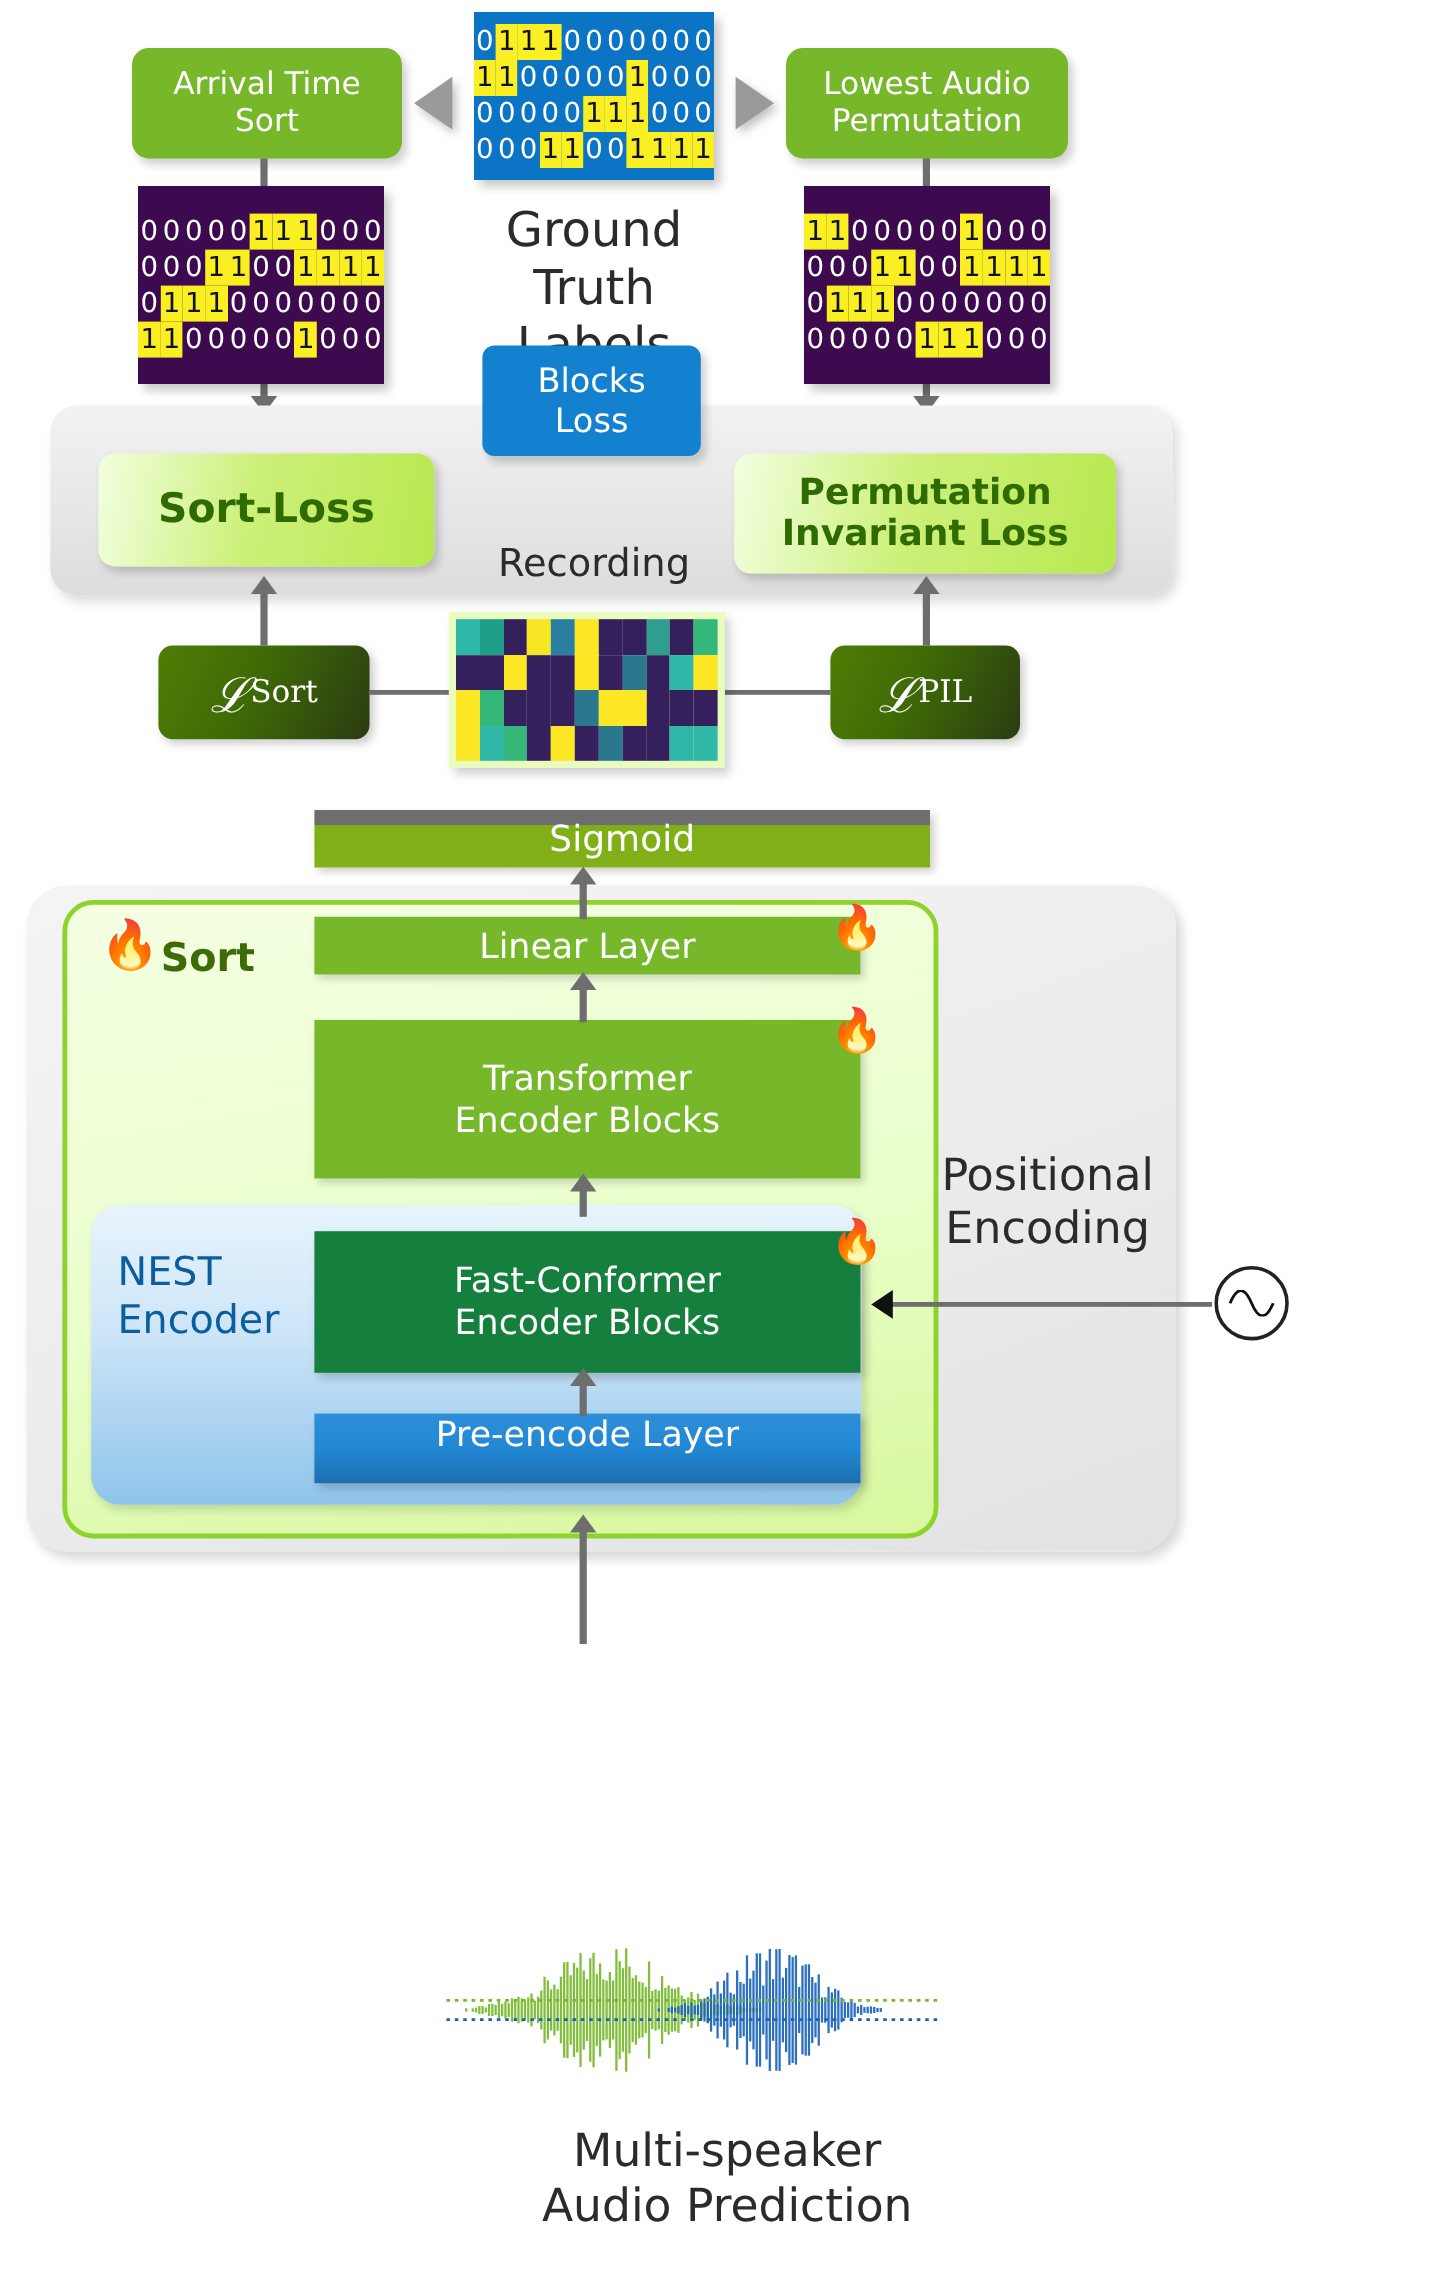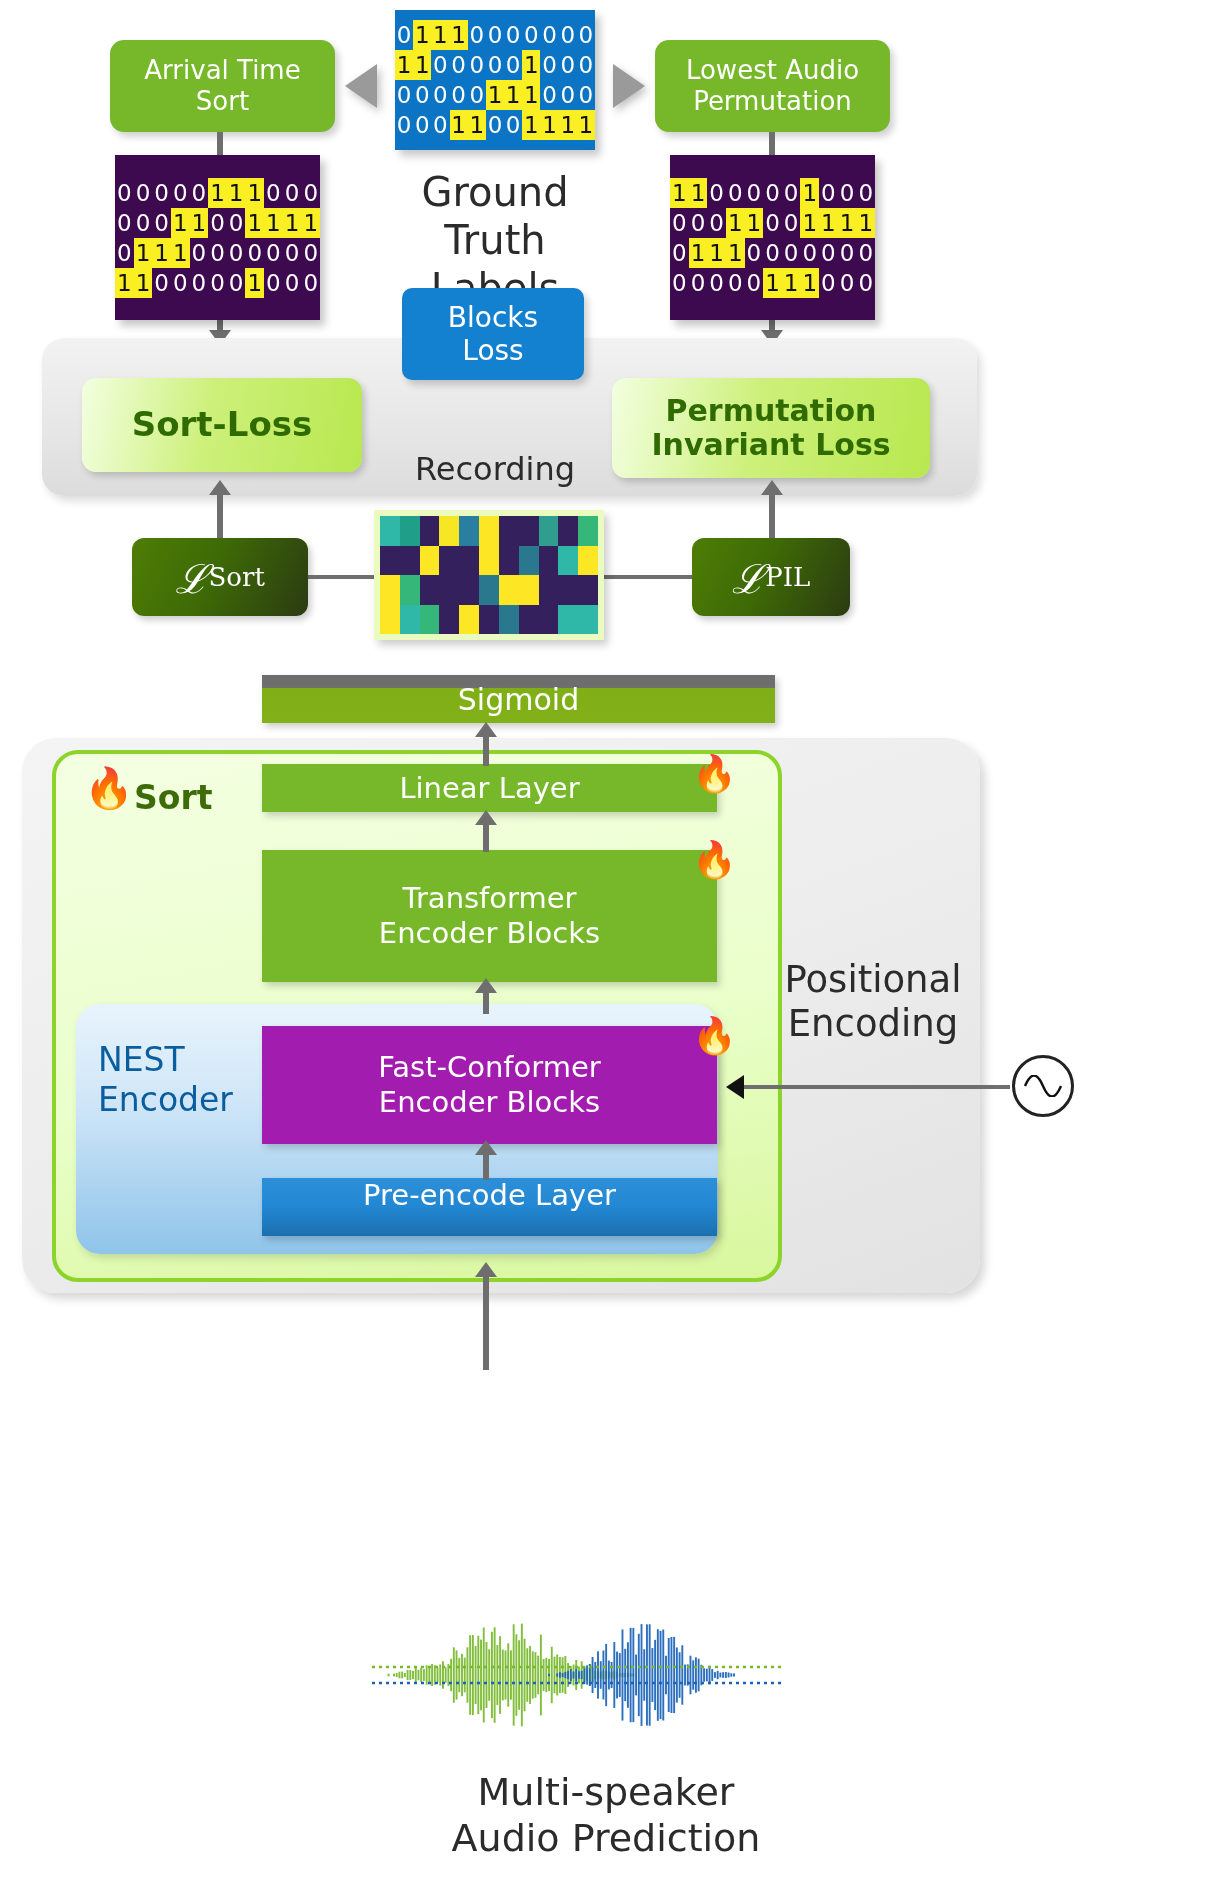--- a/index.html
+++ b/index.html
@@ -142,21 +142,21 @@
     border-radius: 24px;
     box-shadow: 3px 4px 8px rgba(0,0,0,0.14);
   }
   .greenlayer {
     background:#76b82a; color:#fff;
     display:flex;align-items:center;justify-content:center;
     text-align:center; line-height:1.2;
     box-shadow:3px 4px 7px rgba(0,0,0,0.18);
   }
   .bluelayer-dark {
-    background:#a21caf; color:#fff;
+    background:#15803d; color:#fff;
     display:flex;align-items:center;justify-content:center;
     text-align:center;line-height:1.2;
     box-shadow:3px 4px 7px rgba(0,0,0,0.18);
   }
   .bluelayer-mid {
     background: linear-gradient(180deg,#2d8fd8 0%,#2287d3 50%,#1b6fae 100%);
     color:#fff;
     display:flex;align-items:flex-start;justify-content:center;
     box-shadow:3px 4px 7px rgba(0,0,0,0.18);
   }

